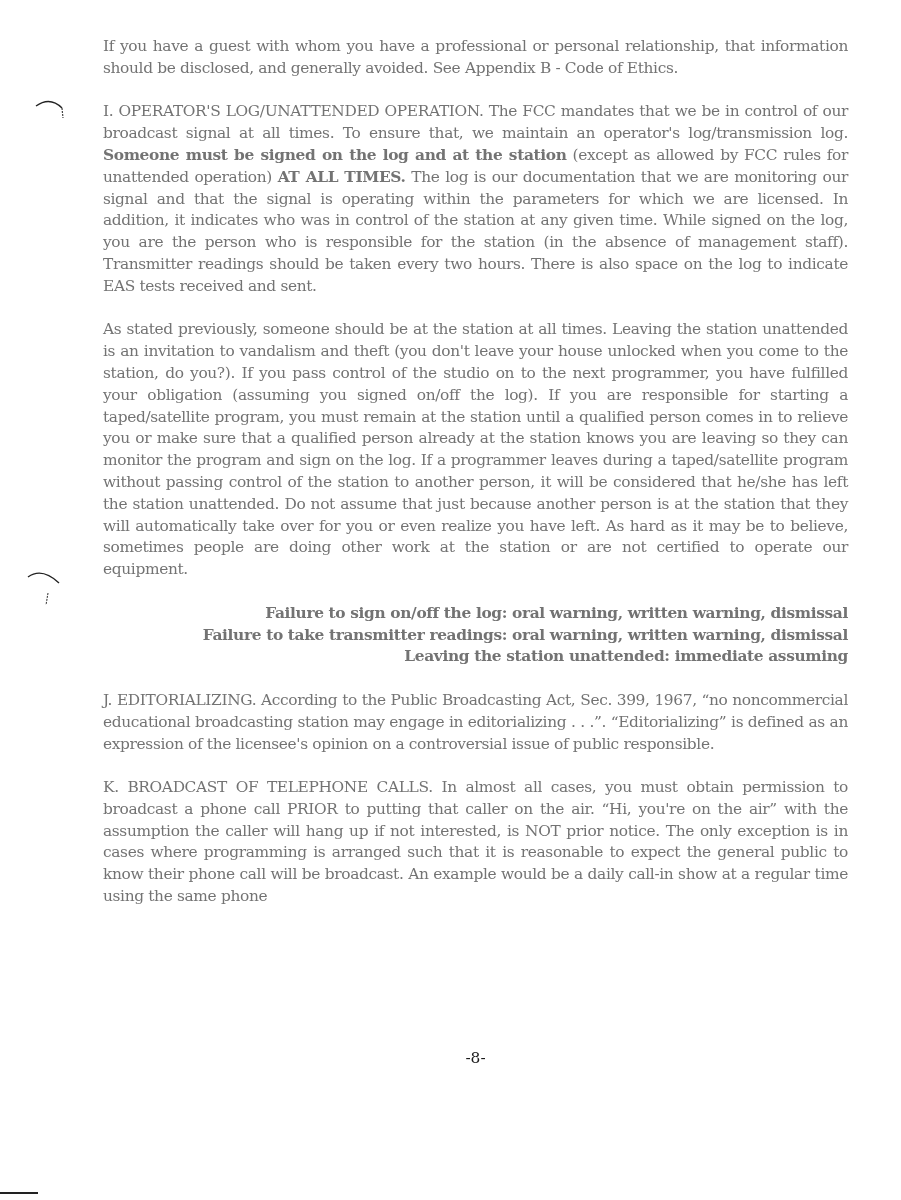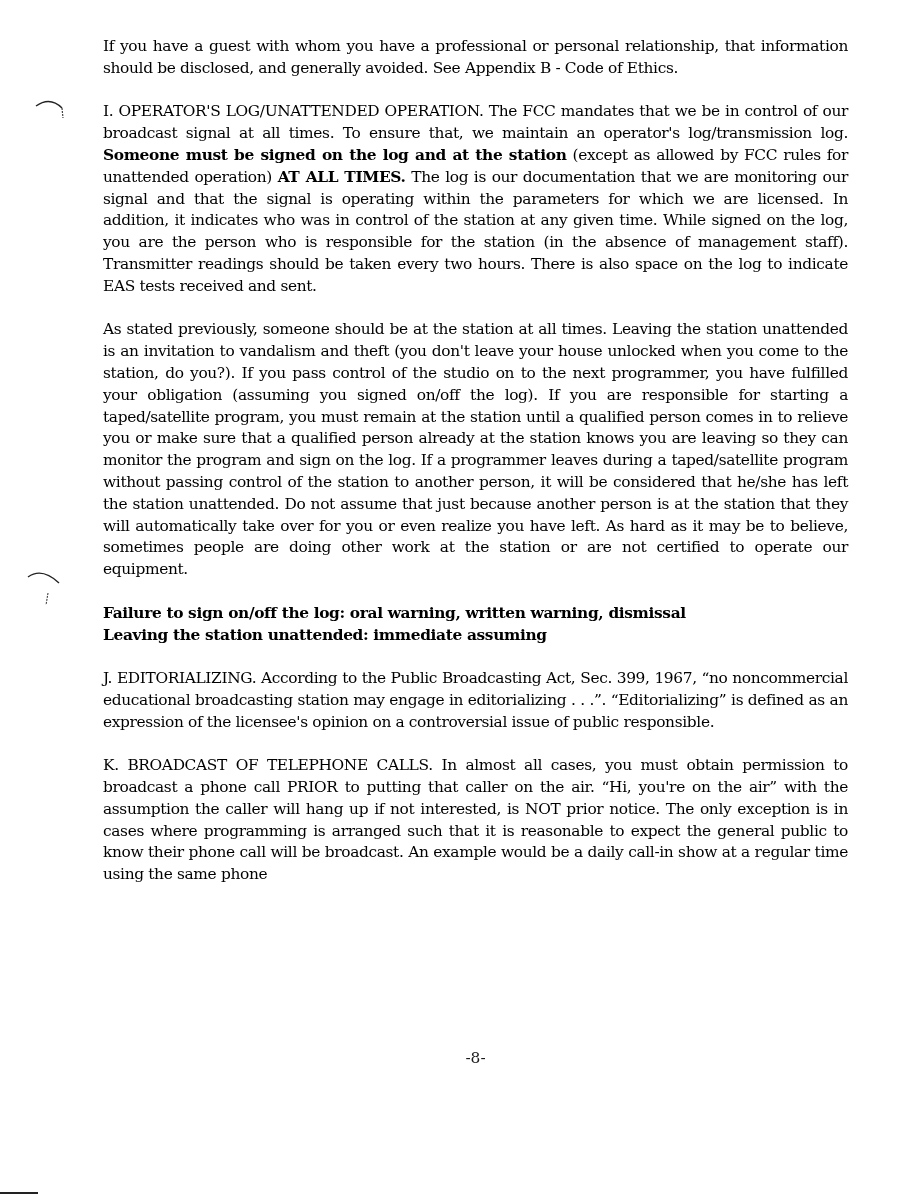--- a/index.html
+++ b/index.html
@@ -1,27 +1,27 @@
 <!DOCTYPE html>
 <html><head>
 <meta charset="utf-8">
 <style>
   html, body { margin: 0; padding: 0; background: #ffffff; }
   body { width: 901px; height: 1200px; position: relative; overflow: hidden; }
   .page {
     position: absolute; left: 103px; top: 36px; width: 745px;
     font-family: "DejaVu Serif", "Liberation Serif", serif;
-    font-size: 15.4px; line-height: 21.8px; color: #000000;
+    font-size: 15.4px; line-height: 21.8px; color: #737373;
     letter-spacing: -0.35px;
   }
   .para { margin: 0 0 21.8px 0; text-align: justify; }
   .para.tight { margin-bottom: 16px; }
   .b { font-weight: bold; margin-top: 16px; }
   .u { }
-  .penalty { display: block; font-weight: bold; text-align: left; }
+  .penalty { display: block; font-weight: bold; text-align: right; }
   .page-number {
     position: absolute; left: 0; width: 745px; top: 1051px;
     text-align: center; font-family: "DejaVu Serif", "Liberation Serif", serif;
     font-size: 15.4px; color: #1a1a1a;
   }
   .hole { position: absolute; }
   .scan-line { position: absolute; left: 0; top: 1192px; width: 38px; height: 2px; background: #222; }
 </style>
 </head>
 <body>
@@ -41,20 +41,21 @@
   <p class="para">
     <span>If you have a guest with whom you have a professional or personal relationship, that information should be disclosed, and generally avoided. See Appendix B - Code of Ethics.</span>
   </p>
 
   <p class="para"><span>I. OPERATOR'S LOG/UNATTENDED OPERATION.</span><span> The FCC mandates that we be in control of our broadcast signal at all times. To ensure that, we maintain an operator's log/transmission log. </span><span class="b">Someone must be signed on the log and at the station</span><span> (except as allowed by FCC rules for unattended operation) </span><span class="b">AT ALL TIMES.</span><span> The log is our documentation that we are monitoring our signal and that the signal is operating within the parameters for which we are licensed. In addition, it indicates who was in control of the station at any given time. While signed on the log, </span><span class="u">you</span><span> are the person who is responsible for the station (in the absence of management staff). Transmitter readings should be taken every two hours. There is also space on the log to indicate EAS tests received and sent.</span></p>
 
   <p class="para"><span>As stated previously, someone should be at the station at all times. Leaving the station unattended is an invitation to vandalism and theft (you don't leave your house unlocked when you come to the station, do you?). If you pass control of the studio on to the next programmer, you have fulfilled your obligation (assuming you signed on/off the log). If you are responsible for starting a taped/satellite program, you must remain at the station until a qualified person comes in to relieve you or make sure that a qualified person already at the station knows you are leaving so they can monitor the program and sign on the log. If a programmer leaves during a taped/satellite program without passing control of the station to another person, it will be considered that he/she has left the station unattended. Do not assume that just because another person is at the station that they will automatically take over for you or even realize you have left. As hard as it may be to believe, sometimes people are doing </span><span class="u">other work</span><span> at the station or are not certified to operate our equipment.</span></p>
 
   <div class="para">
     <span class="penalty">Failure to sign on/off the log:  oral warning, written warning, dismissal</span>
+    <span class="penalty">Failure to take transmitter readings:  oral warning, written warning, dismissal</span>
     <span class="penalty">Leaving the station unattended:  immediate assuming</span>
   </div>
 
   <div class="para">
     <span>J. EDITORIALIZING.</span><span> According to the Public Broadcasting Act, Sec. 399, 1967, “no noncommercial educational broadcasting station may engage in editorializing . . .”. “Editorializing” is defined as an expression of the licensee's opinion on a controversial issue of public responsible.</span>
   </div>
 
   <p class="para tight"><span>K.  BROADCAST OF TELEPHONE CALLS.</span><span> In almost all cases, you must obtain permission to broadcast a phone call PRIOR to putting that caller on the air. “Hi, you're on the air” with the assumption the caller will hang up if not interested, is NOT prior notice. The only exception is in cases where programming is arranged such that it is reasonable to expect the general public to know their phone call will be broadcast. An example would be a </span><span class="u">daily</span><span> call-in show at a regular time using the same phone</span></p>
 
 </div>

